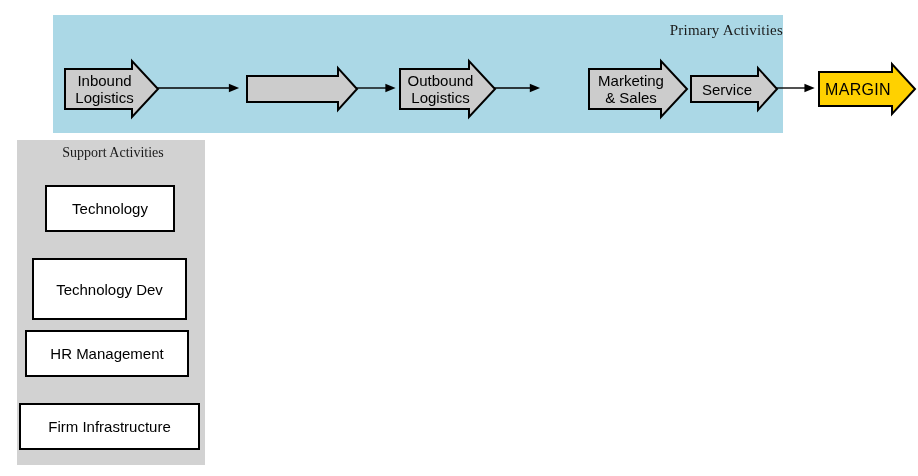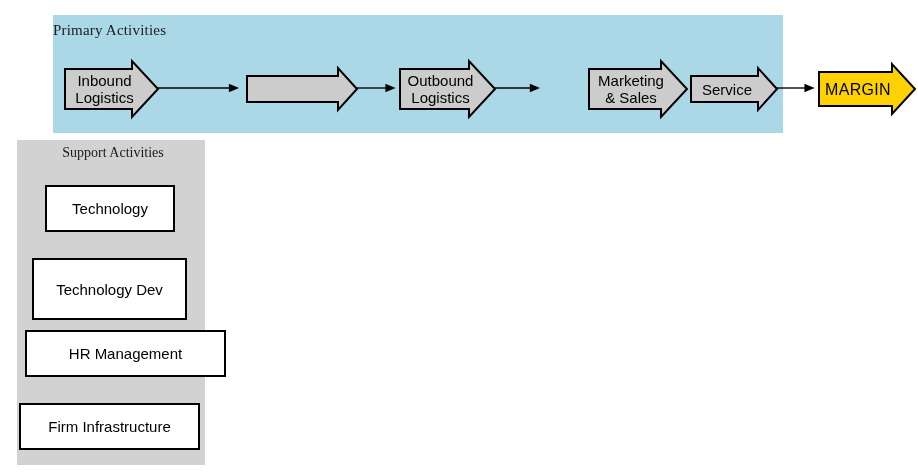--- a/index.html
+++ b/index.html
@@ -29,21 +29,21 @@
     top: 15px;
     width: 730px;
     height: 118px;
     background: #abd8e6;
   }
   .primary-title {
     position: absolute;
     left: 53px;
     top: 22px;
     width: 730px;
-    text-align: left;
+    text-align: right;
     font-family: "Liberation Serif", serif;
     font-size: 15px;
     color: #1a1a1a;
     letter-spacing: .2px;
     white-space: nowrap;
   }
 
   
   .chev {
     position: absolute;
@@ -187,17 +187,17 @@
         </svg>
         <div class="chev-label">MARGIN</div>
       </div>
     </div>
 
   <div class="support-panel"></div>
   <div class="support-title">Support Activities</div>
   <div id="support-layer">
       <div class="support-box" style="left: 45px; top: 185px; width: 130px; height: 47px;">Technology</div>
       <div class="support-box" style="left: 32px; top: 258px; width: 155px; height: 62px;">Technology Dev</div>
-      <div class="support-box" style="left: 25px; top: 330px; width: 201px; height: 47px; text-align: right;">HR Management</div>
+      <div class="support-box" style="left: 25px; top: 330px; width: 164px; height: 47px; text-align: right;">HR Management</div>
       <div class="support-box" style="left: 19px; top: 403px; width: 181px; height: 47px;">Firm Infrastructure</div>
     </div>
 
 </div>
 
 </body></html>

